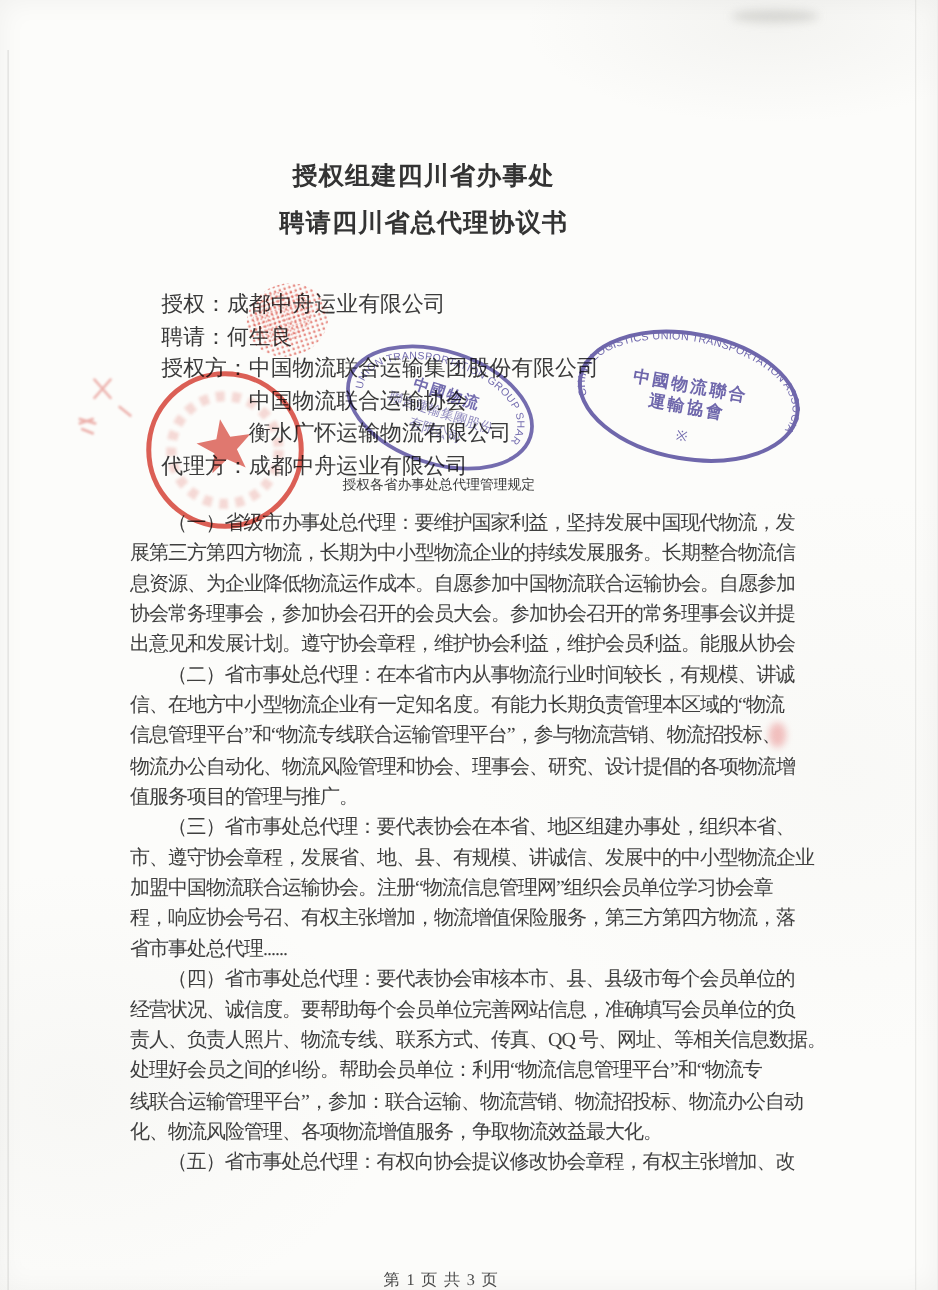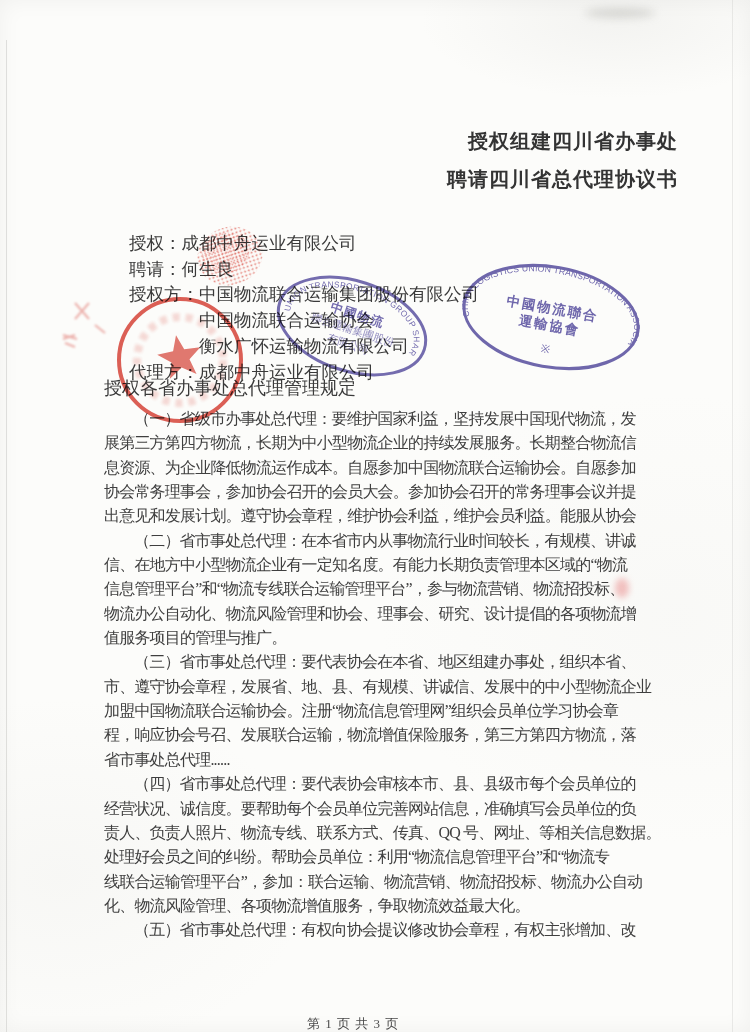--- a/index.html
+++ b/index.html
@@ -10,30 +10,30 @@
       radial-gradient(ellipse 300px 120px at 82% 2%, rgba(190,190,185,.14), transparent 65%),
       radial-gradient(ellipse 420px 300px at 8% 85%, rgba(205,205,200,.10), transparent 60%),
       radial-gradient(ellipse 500px 380px at 90% 60%, rgba(210,210,205,.08), transparent 60%),
       #fcfcfa;
     box-shadow:inset 0 0 22px rgba(0,0,0,.05);
   }
   .edge-line{position:absolute;background:#d3d3d0;width:1px;opacity:.7;}
   .edge-left{left:6px;top:40px;height:992px;}
   .edge-right{left:732px;top:0;height:1032px;opacity:.45;}
 
-  .title-block{position:absolute;top:122px;left:0;width:678px;text-align:right;}
+  .title-block{position:absolute;top:122px;left:0;width:678px;text-align:center;}
   .title-block .line{font-size:20px;font-weight:bold;letter-spacing:1px;line-height:38px;color:#333;white-space:nowrap;}
 
   .meta-block{position:absolute;top:231px;left:113px;width:560px;}
   .meta-block .line{font-size:17.5px;line-height:25.7px;white-space:nowrap;color:#3a3a3a;margin-left:16px;}
   .meta-block .line.hang{padding-left:70px;}
 
   .body-block{position:absolute;top:376px;left:104px;width:542px;}
   .section-heading{
-    font-size:18px;line-height:25px;margin-bottom:6px;text-align:left;
+    font-size:11px;line-height:25px;margin-bottom:6px;text-align:center;
     padding-right:48px;white-space:nowrap;color:#3a3a3a;
   }
   .body-block .line{
     font-size:16px;line-height:24.35px;letter-spacing:-0.8px;
     white-space:nowrap;color:#3f3f3f;
   }
   .body-block .line.first{padding-left:30px;}
 
   .footer{
     position:absolute;top:1015px;left:0;width:706px;text-align:center;
@@ -76,21 +76,21 @@
         <div class="line">协会常务理事会，参加协会召开的会员大会。参加协会召开的常务理事会议并提</div>
         <div class="line">出意见和发展计划。遵守协会章程，维护协会利益，维护会员利益。能服从协会</div>
         <div class="line first">（二）省市事处总代理：在本省市内从事物流行业时间较长，有规模、讲诚</div>
         <div class="line">信、在地方中小型物流企业有一定知名度。有能力长期负责管理本区域的“物流</div>
         <div class="line">信息管理平台”和“物流专线联合运输管理平台”，参与物流营销、物流招投标、</div>
         <div class="line">物流办公自动化、物流风险管理和协会、理事会、研究、设计提倡的各项物流增</div>
         <div class="line">值服务项目的管理与推广。</div>
         <div class="line first">（三）省市事处总代理：要代表协会在本省、地区组建办事处，组织本省、</div>
         <div class="line">市、遵守协会章程，发展省、地、县、有规模、讲诚信、发展中的中小型物流企业</div>
         <div class="line">加盟中国物流联合运输协会。注册“物流信息管理网”组织会员单位学习协会章</div>
-        <div class="line">程，响应协会号召、发展联合运输，物流增值保险服务，第三方第四方物流，落</div>
+        <div class="line">程，响应协会号召、有权主张增加，物流增值保险服务，第三方第四方物流，落</div>
         <div class="line">省市事处总代理......</div>
         <div class="line first">（四）省市事处总代理：要代表协会审核本市、县、县级市每个会员单位的</div>
         <div class="line">经营状况、诚信度。要帮助每个会员单位完善网站信息，准确填写会员单位的负</div>
         <div class="line">责人、负责人照片、物流专线、联系方式、传真、QQ 号、网址、等相关信息数据。</div>
         <div class="line">处理好会员之间的纠纷。帮助会员单位：利用“物流信息管理平台”和“物流专</div>
         <div class="line">线联合运输管理平台”，参加：联合运输、物流营销、物流招投标、物流办公自动</div>
         <div class="line">化、物流风险管理、各项物流增值服务，争取物流效益最大化。</div>
         <div class="line first">（五）省市事处总代理：有权向协会提议修改协会章程，有权主张增加、改</div>
       </div>
   </div>

